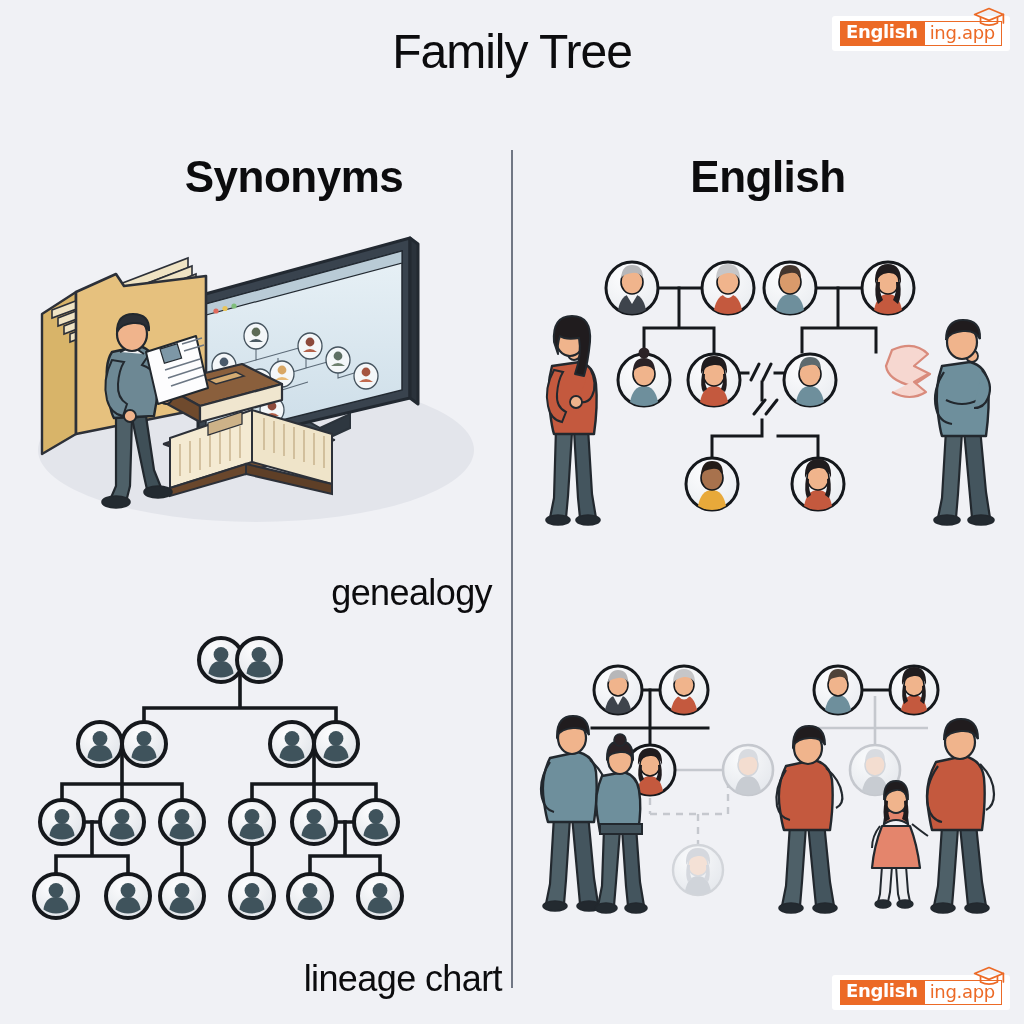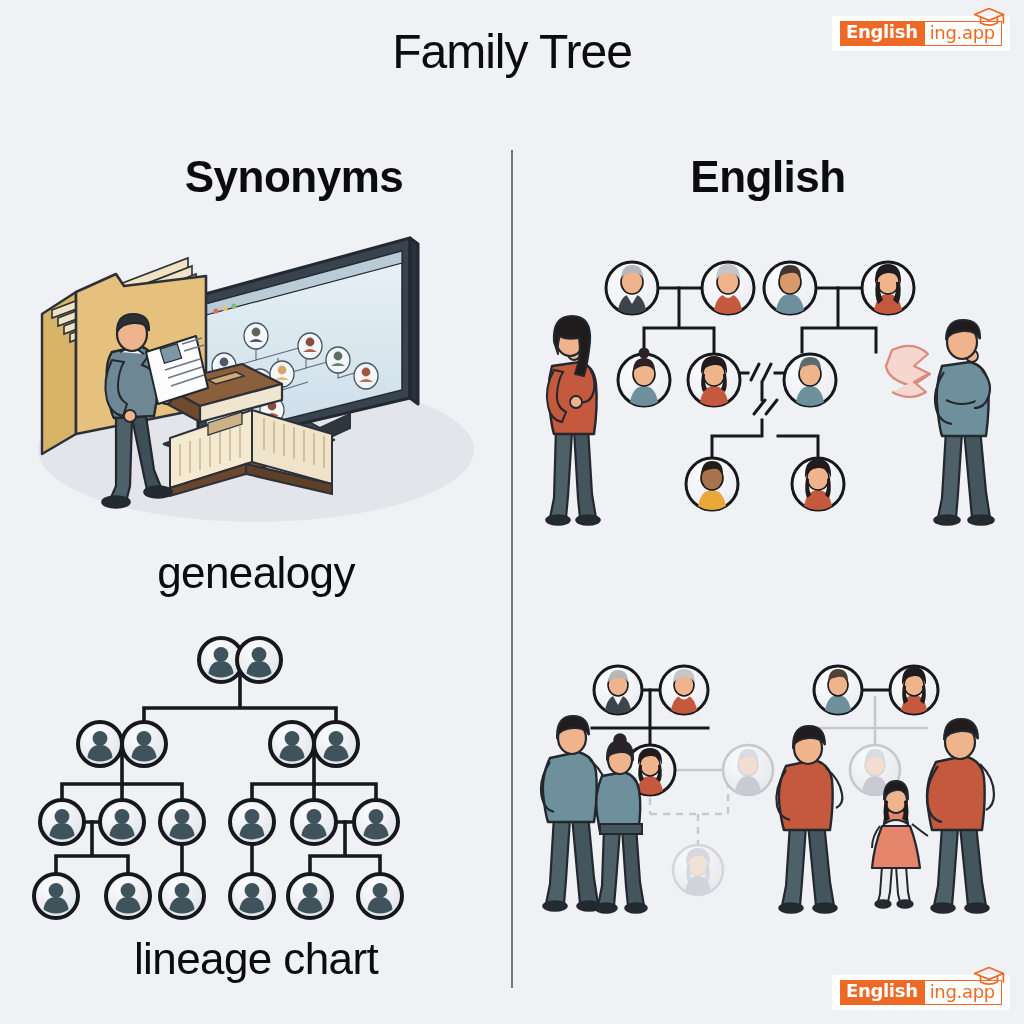--- a/index.html
+++ b/index.html
@@ -63,23 +63,24 @@
     position:absolute; left:511px; top:150px;
     width:2px; height:838px;
     background:#5a6270; opacity:.85;
   }
 
   
   .cell{ position:absolute; }
   .cell-art{ position:absolute; inset:0; }
   .cell-caption{
     position:absolute; left:0; width:100%;
-    text-align:center;
-    font-size:44px; font-weight:400; letter-spacing:-.6px; color:#0c0c0e;
+    text-align:right;
+    font-size:36px; font-weight:400; letter-spacing:-.6px; color:#0c0c0e;
     white-space:nowrap;
+    margin-top:24px;
   }
 
   
   #cell-genealogy   { left:20px;  top:218px; width:472px; height:318px; }
   #cap-genealogy    { top:548px;  left:20px;  width:472px; }
   #cell-lineage     { left:20px;  top:632px; width:472px; height:290px; }
   #cap-lineage      { top:934px;  left:10px;  width:492px; }
   #cell-disconnect  { left:532px; top:232px; width:472px; height:304px; }
   #cap-disconnect   { top:548px;  left:522px; width:492px; }
   #cell-separation  { left:532px; top:648px; width:480px; height:280px; }

